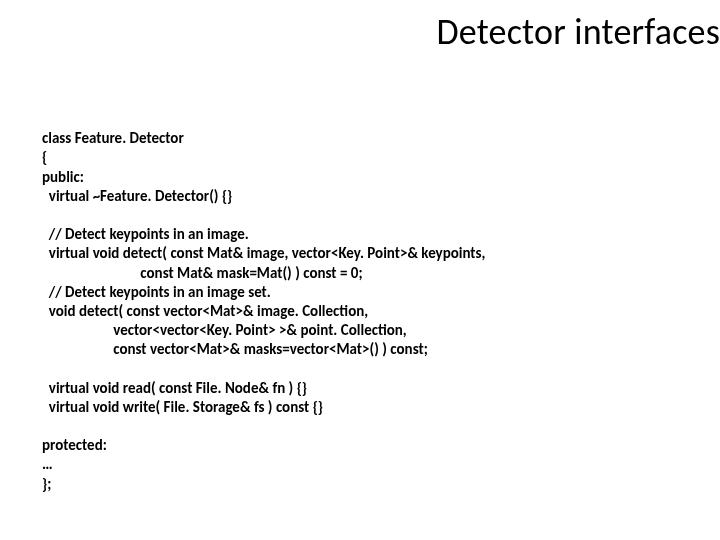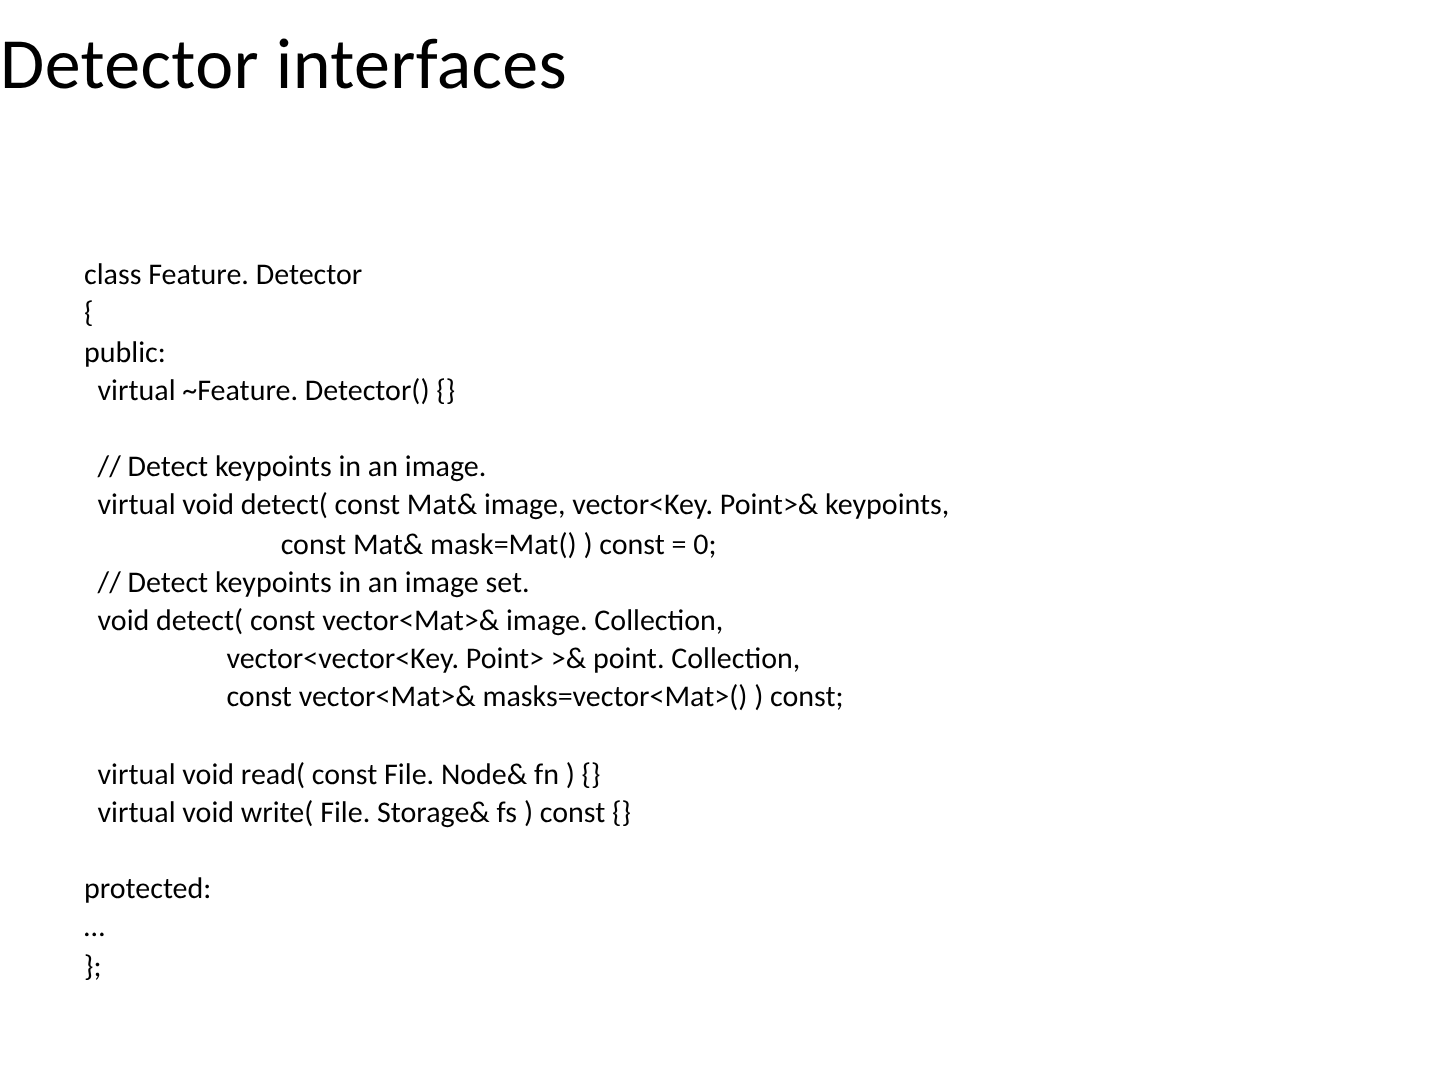--- a/index.html
+++ b/index.html
@@ -11,36 +11,37 @@
     font-family: Calibri, "Segoe UI", Arial, sans-serif;
     color: #000000;
   }
   .slide {
     width: 720px;
     height: 540px;
     position: relative;
     box-sizing: border-box;
   }
   .title {
-    text-align: left;
+    text-align: right;
     font-size: 36px;
     font-weight: 400;
     padding-top: 10px;
     letter-spacing: 0.2px;
   }
   .code-block {
     position: absolute;
     top: 110px;
     left: 42px;
     right: 42px;
     font-family: Calibri, "Segoe UI", Arial, sans-serif;
     font-size: 15px;
     line-height: 1.28;
     white-space: pre;
     color: #000000;
+    font-weight: bold;
   }
 </style>
 </head>
 <body>
 
 <div class="slide">
   <div class="title">Detector interfaces</div>
   <div class="code-block">
 <span>class Feature. Detector</span>
 <span>{</span>

